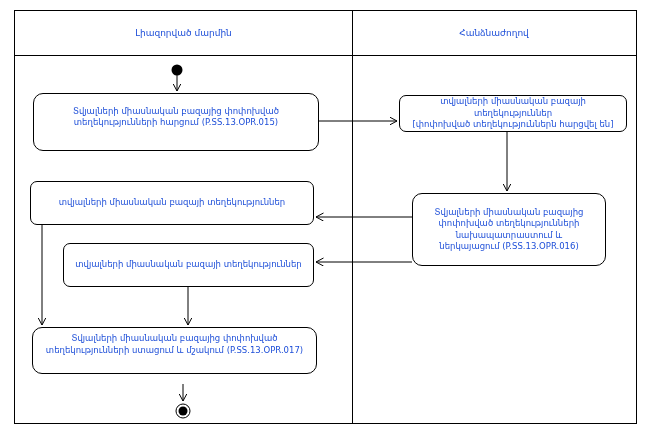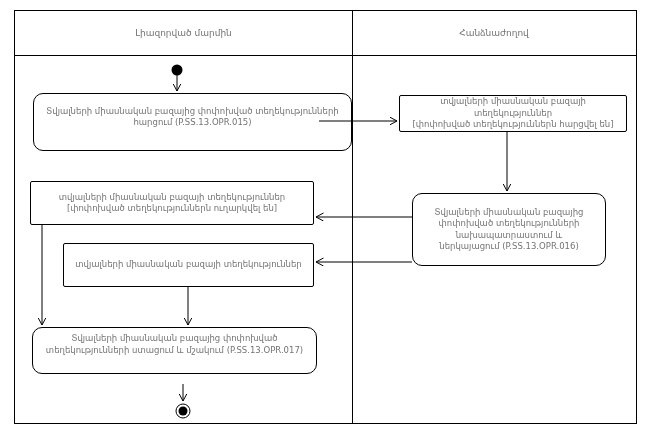--- a/index.html
+++ b/index.html
@@ -1,21 +1,21 @@
 <!DOCTYPE html>
 <html><head>
 <meta charset="utf-8">
 <style>
   html,body{margin:0;padding:0;background:#fff;}
   .canvas{
     position:relative;
     width:649px;height:441px;
     background:#ffffff;
     font-family:"DejaVu Sans",sans-serif;
-    color:#737373;
+    color:#1d4ed8;
     overflow:hidden;
   }
   .frame{
     position:absolute;left:14px;top:10px;width:623px;height:414px;
     border:1px solid #000;box-sizing:border-box;
   }
   .lane-headers{
     position:absolute;left:0;top:0;width:100%;height:45px;
     border-bottom:1px solid #000;box-sizing:border-box;
     display:flex;
@@ -31,56 +31,55 @@
     background:#000;
   }
   .node{
     position:absolute;box-sizing:border-box;
     border:1px solid #000;background:#fff;
     display:flex;flex-direction:column;align-items:center;justify-content:center;
     text-align:center;font-size:8.5px;line-height:1.35;
     padding:2px 6px;
   }
   .activity{border-radius:10px;}
-  .objnode{border-radius:2px;}
+  .objnode{border-radius:7px;}
   .edges{position:absolute;left:0;top:0;width:649px;height:441px;pointer-events:none;}
 </style>
 </head>
 <body>
 
 <div class="canvas">
 
   <div class="frame">
     <div class="lane-headers">
       <div class="lane-header left">
         <span>Լիազորված մարմին</span>
       </div>
       <div class="lane-header right">
         <span>Հանձնաժողով</span>
       </div>
     </div>
     <div class="lane-divider"></div>
   </div>
 
-  <div class="node activity" style="left:33px;top:93px;width:319px;height:58px;padding-bottom:12px;">
+  <div class="node activity" style="left:33px;top:93px;width:286px;height:58px;padding-bottom:12px;">
     <span>Տվյալների միասնական բազայից փոփոխված տեղեկությունների հարցում (P.SS.13.OPR.015)</span>
   </div>
 
   <div class="node objnode" style="left:399px;top:95px;width:228px;height:37px;">
     <span>տվյալների միասնական բազայի տեղեկություններ</span>
     <span>[փոփոխված տեղեկություններն հարցվել են]</span>
   </div>
 
   <div class="node activity" style="left:412px;top:193px;width:194px;height:73px;padding:2px 14px;">
     <span>Տվյալների միասնական բազայից փոփոխված տեղեկությունների նախապատրաստում և ներկայացում (P.SS.13.OPR.016)</span>
   </div>
 
   <div class="node objnode" style="left:30px;top:181px;width:284px;height:44px;">
     <span>տվյալների միասնական բազայի տեղեկություններ</span>
-    <span>[փոփոխված տեղեկություններն ուղարկվել են]</span>
   </div>
 
   <div class="node objnode" style="left:63px;top:243px;width:251px;height:44px;">
     <span>տվյալների միասնական բազայի տեղեկություններ</span>
   </div>
 
   <div class="node activity" style="left:32px;top:327px;width:285px;height:47px;padding-bottom:14px;">
     <span>Տվյալների միասնական բազայից փոփոխված տեղեկությունների ստացում և մշակում (P.SS.13.OPR.017)</span>
   </div>
 

